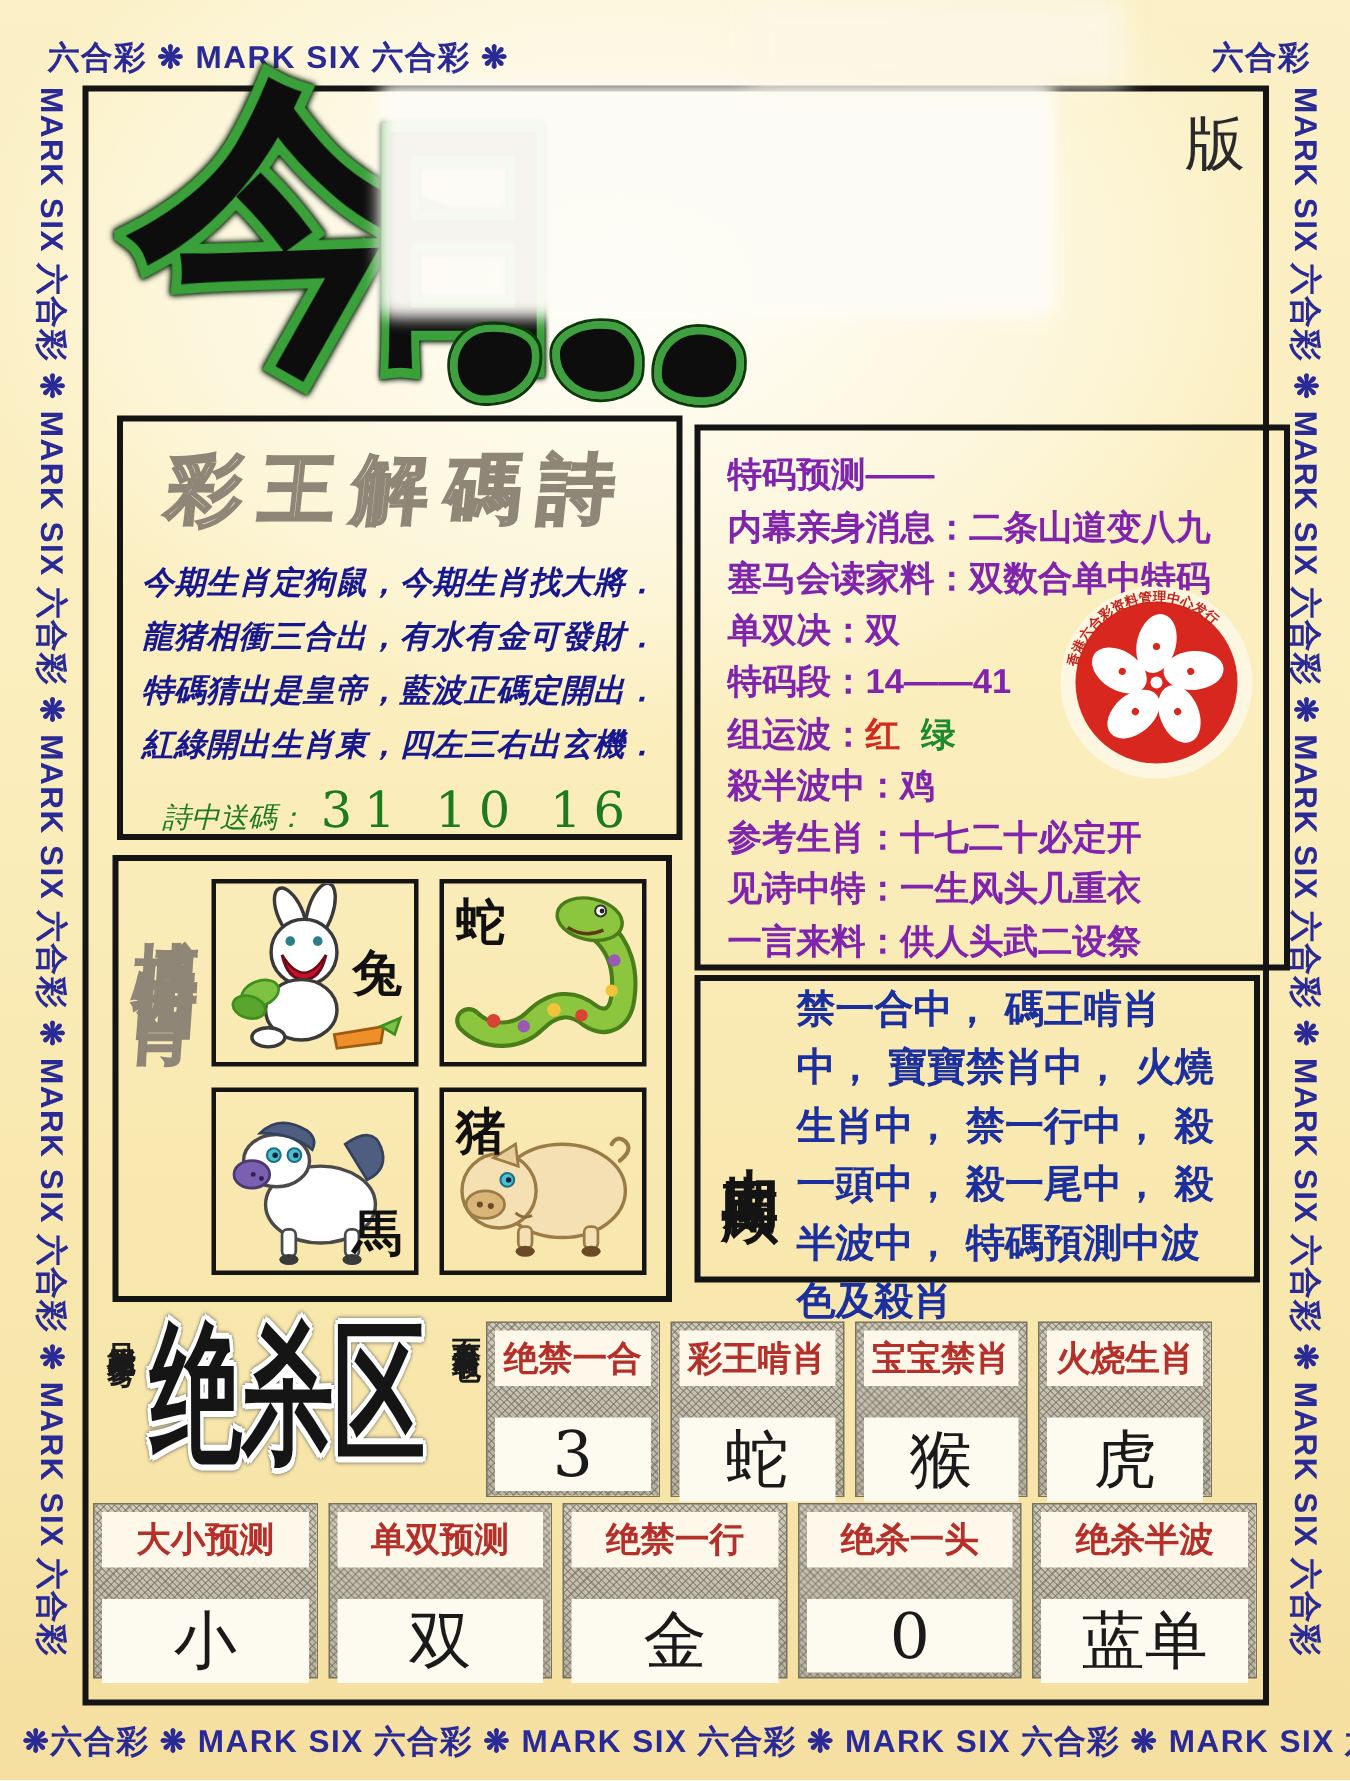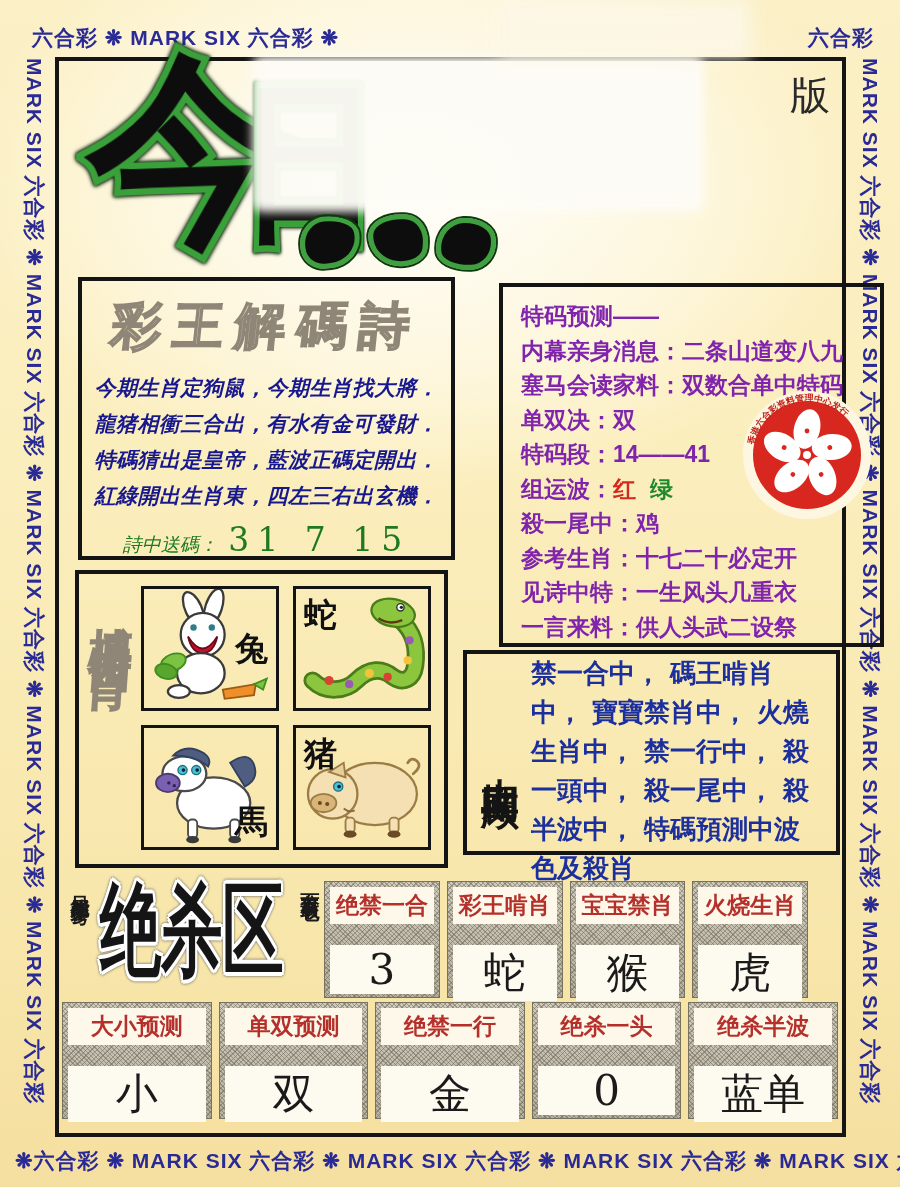--- a/index.html
+++ b/index.html
@@ -38,21 +38,21 @@
   .edition{position:absolute; left:790px; top:68px; font-family:"DejaVu Serif", serif; font-size:40px; color:#2a2a2a;}
   
   .poem-box{position:absolute; left:78px; top:277px; width:369px; height:275px; border:4px solid #141414; text-align:center;}
   .hollow{color:transparent; -webkit-text-stroke:1.8px #8f8677;}
   .poem-title{margin-top:12px; font-family:"DejaVu Serif", serif; font-size:50px; font-weight:bold; letter-spacing:12px; transform:skewX(-6deg); white-space:nowrap;}
   .poem-lines{margin-top:10px; font-family:"DejaVu Serif", serif; font-weight:bold; font-style:italic; color:#18188e; font-size:21px; line-height:1.72; letter-spacing:.5px; white-space:nowrap;}
   .poem-gift{margin-top:6px; white-space:nowrap;}
   .poem-gift .lbl{font-family:"DejaVu Serif", serif; font-weight:normal; font-style:italic; color:#1e7a1e; font-size:19px;}
   .poem-gift .nums{font-family:"DejaVu Serif", serif; color:#1e7a1e; font-size:33px; letter-spacing:8px; margin-left:6px;}
   
-  .pred-box{position:absolute; left:463px; top:283px; width:359px; height:344px; border:4px solid #141414; padding:12px 0 0 18px;margin-left:36px;}
+  .pred-box{position:absolute; left:463px; top:283px; width:359px; height:344px; border:4px solid #141414; padding:12px 12px 0 18px;}
   .pred-line{font-weight:bold; font-size:23px; color:#8024ad; line-height:1.5; white-space:nowrap;}
   .pred-line .red{color:#d22a1e; margin-right:14px;}
   .pred-line .green{color:#1e8a2e;}
   .logo{position:absolute; left:238px; top:102px; width:132px; height:132px;}
   
   .review-box{position:absolute; left:463px; top:650px; width:369px; height:197px; border:4px solid #141414; display:flex;}
   .review-side{width:58px; padding-top:10px; text-align:center; writing-mode:vertical-rl; text-orientation:upright; font-weight:900; font-size:38px; letter-spacing:5px; color:#141414; font-family:"DejaVu Sans", sans-serif;}
   .review-content{flex:1; padding:0 12px 0 6px; font-family:"DejaVu Serif", serif; font-weight:bold; color:#1c2f9e; font-size:26px; line-height:1.5;}
   
   .zodiac-box{position:absolute; left:75px; top:570px; width:365px; height:290px; border:4px solid #141414;}
@@ -115,21 +115,21 @@
   <div class="poem-box">
     <div class="poem-title hollow">彩王解碼詩</div>
     <div class="poem-lines">
       <div>今期生肖定狗鼠，今期生肖找大將．</div>
       <div>龍猪相衝三合出，有水有金可發財．</div>
       <div>特碼猜出是皇帝，藍波正碼定開出．</div>
       <div>紅綠開出生肖東，四左三右出玄機．</div>
     </div>
     <div class="poem-gift">
       <span class="lbl">詩中送碼：</span>
-      <span class="nums">31 7 15</span>
+      <span class="nums">31 10 16</span>
     </div>
   </div>
 
   <div class="pred-box">
     <div class="pred-line">
       <span>特码预测——</span>
     </div>
     <div class="pred-line">
       <span>内幕亲身消息：</span><span>二条山道变八九</span>
     </div>
@@ -139,21 +139,21 @@
     <div class="pred-line">
       <span>单双决：</span><span>双</span>
     </div>
     <div class="pred-line">
       <span>特码段：</span><span>14——41</span>
     </div>
     <div class="pred-line">
       <span>组运波：</span><span class="red">红</span><span class="green">绿</span>
     </div>
     <div class="pred-line">
-      <span>殺一尾中：</span><span>鸡</span>
+      <span>殺半波中：</span><span>鸡</span>
     </div>
     <div class="pred-line">
       <span>参考生肖：</span><span>十七二十必定开</span>
     </div>
     <div class="pred-line">
       <span>见诗中特：</span><span>一生风头几重衣</span>
     </div>
     <div class="pred-line">
       <span>一言来料：</span><span>供人头武二设祭</span>
     </div>

